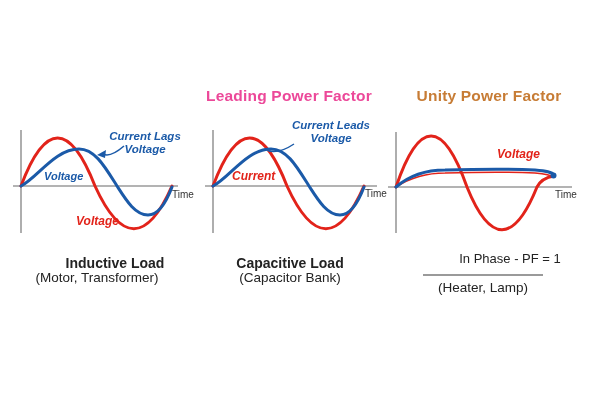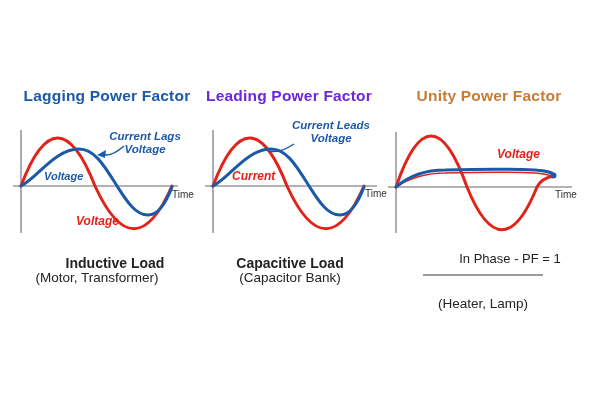--- a/index.html
+++ b/index.html
@@ -2,21 +2,21 @@
 <html><head>
 <meta charset="utf-8">
 <style>
   html,body{margin:0;padding:0;background:#fff;}
   .canvas{position:relative;width:600px;height:400px;background:#ffffff;overflow:hidden;
           font-family:"Liberation Sans",sans-serif;}
   .abs{position:absolute;white-space:nowrap;}
   .ctr{transform:translateX(-50%);text-align:center;}
   .title{font-size:15.5px;font-weight:bold;letter-spacing:.2px;}
   .t-lag{color:#1b5aa8;}
-  .t-lead{color:#6d28d9;}
+  .t-lead{color:#ec4899;}
   .t-unity{color:#c77c35;}
   .curve-label{font-weight:bold;font-style:italic;}
   .blue-lbl{color:#1b5aa8;}
   .red-lbl{color:#e2231a;}
   .anno{font-size:11.5px;font-weight:bold;font-style:italic;color:#1b5aa8;line-height:13px;}
   .time{font-size:10px;color:#333333;}
   .cap-title{font-size:14px;font-weight:bold;color:#232323;}
   .cap-sub{font-size:13.5px;color:#232323;}
   .note{font-size:13px;color:#232323;}
   .divider{width:120px;height:0;border-top:2px solid #9a9a9a;}
@@ -49,21 +49,20 @@
     <g>
       <line x1="396" y1="132" x2="396" y2="233" stroke="#9a9a9a" stroke-width="1.6"></line>
       <line x1="388" y1="187" x2="572" y2="187" stroke="#9a9a9a" stroke-width="1.6"></line>
       <path d="M 396,187 C 410,178 425,173 445,173 C 480,172 515,172 535,173 C 545,174 551,175 554,177" fill="none" stroke="#e2231a" stroke-width="1.6"></path>
       <path d="M 396,187 C 419,119 443,119 467,187 C 490,244 514,244 537,187 C 541,179 548,177 554,176" fill="none" stroke="#e2231a" stroke-width="3" stroke-linecap="round"></path>
       <path d="M 396,187 C 410,175 425,170 445,170 C 480,169 515,169 535,170 C 546,171 552,172 554,175" fill="none" stroke="#1b5aa8" stroke-width="3" stroke-linecap="round"></path>
       <circle cx="553.5" cy="175.5" r="3" fill="#1b5aa8"></circle>
     </g>
   </svg>
 
-  <div class="abs ctr title t-lag" style="left:107px;top:87px;">Lagging Power Factor</div>
   <div class="abs ctr title t-lead" style="left:289px;top:87px;">Leading Power Factor</div>
   <div class="abs ctr title t-unity" style="left:489px;top:87px;">Unity Power Factor</div>
 
   <div class="abs anno ctr" style="left:145px;top:130px;">
     <div>Current Lags</div>
     <div>Voltage</div>
   </div>
   <div class="abs curve-label blue-lbl" style="left:44px;top:170px;font-size:11px;">Voltage</div>
   <div class="abs curve-label red-lbl" style="left:76px;top:214px;font-size:12px;">Voltage</div>
   <div class="abs time" style="left:172px;top:189px;">Time</div>
@@ -79,15 +78,15 @@
   <div class="abs time" style="left:555px;top:189px;">Time</div>
 
   <div class="abs ctr cap-title" style="left:115px;top:255px;">Inductive Load</div>
   <div class="abs ctr cap-sub" style="left:97px;top:270px;">(Motor, Transformer)</div>
 
   <div class="abs ctr cap-title" style="left:290px;top:255px;">Capacitive Load</div>
   <div class="abs ctr cap-sub" style="left:290px;top:270px;">(Capacitor Bank)</div>
 
   <div class="abs ctr note" style="left:483px;top:251px;margin-left:27px;">In Phase - PF = 1</div>
   <div class="abs divider" style="left:423px;top:274px;"></div>
-  <div class="abs ctr cap-sub" style="left:483px;top:296px;">(Heater, Lamp)</div>
+  <div class="abs ctr cap-sub" style="left:483px;top:280px;">(Heater, Lamp)</div>
 
 </div>
 
 </body></html>

